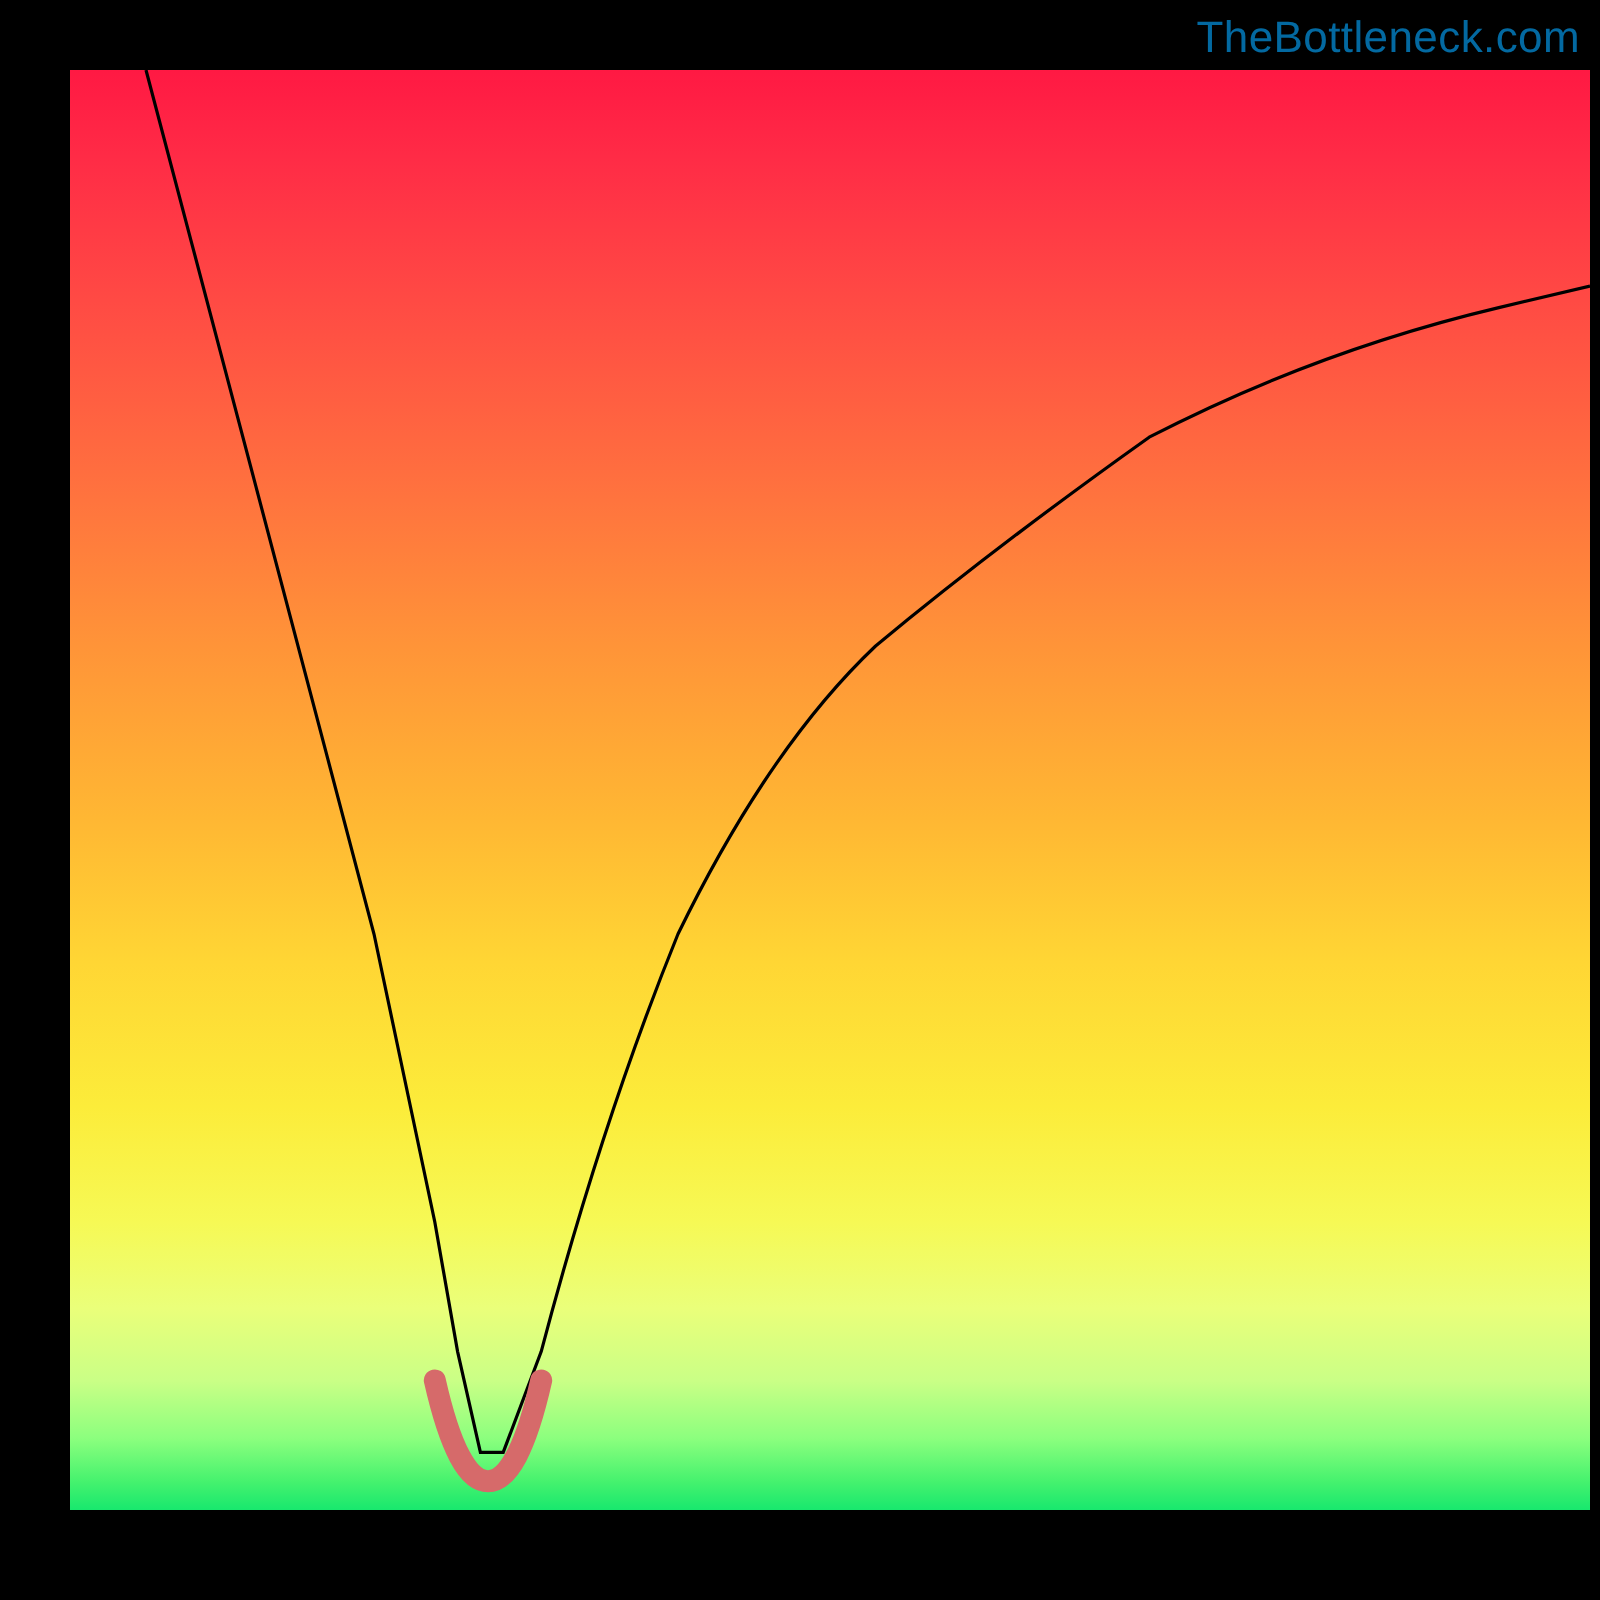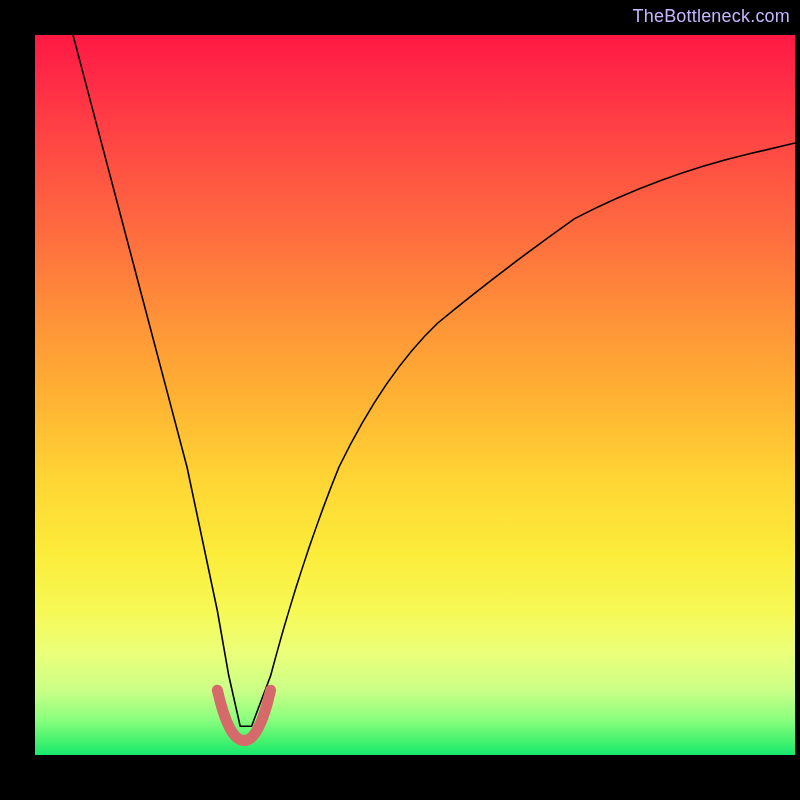--- a/index.html
+++ b/index.html
@@ -46,22 +46,22 @@
     position: absolute;
     left: 0;
     top: 0;
     width: 760px;
     height: 720px;
   }
   .watermark {
     position: absolute;
     top: 6px;
     right: 10px;
-    color: #c4b5fd;
-    font-size: 18px;
+    color: #0369a1;
+    font-size: 22px;
     letter-spacing: 0.2px;
     user-select: none;
   }
 </style>
 </head>
 <body>
 
 <div class="frame">
 
   <div class="plot-area">

